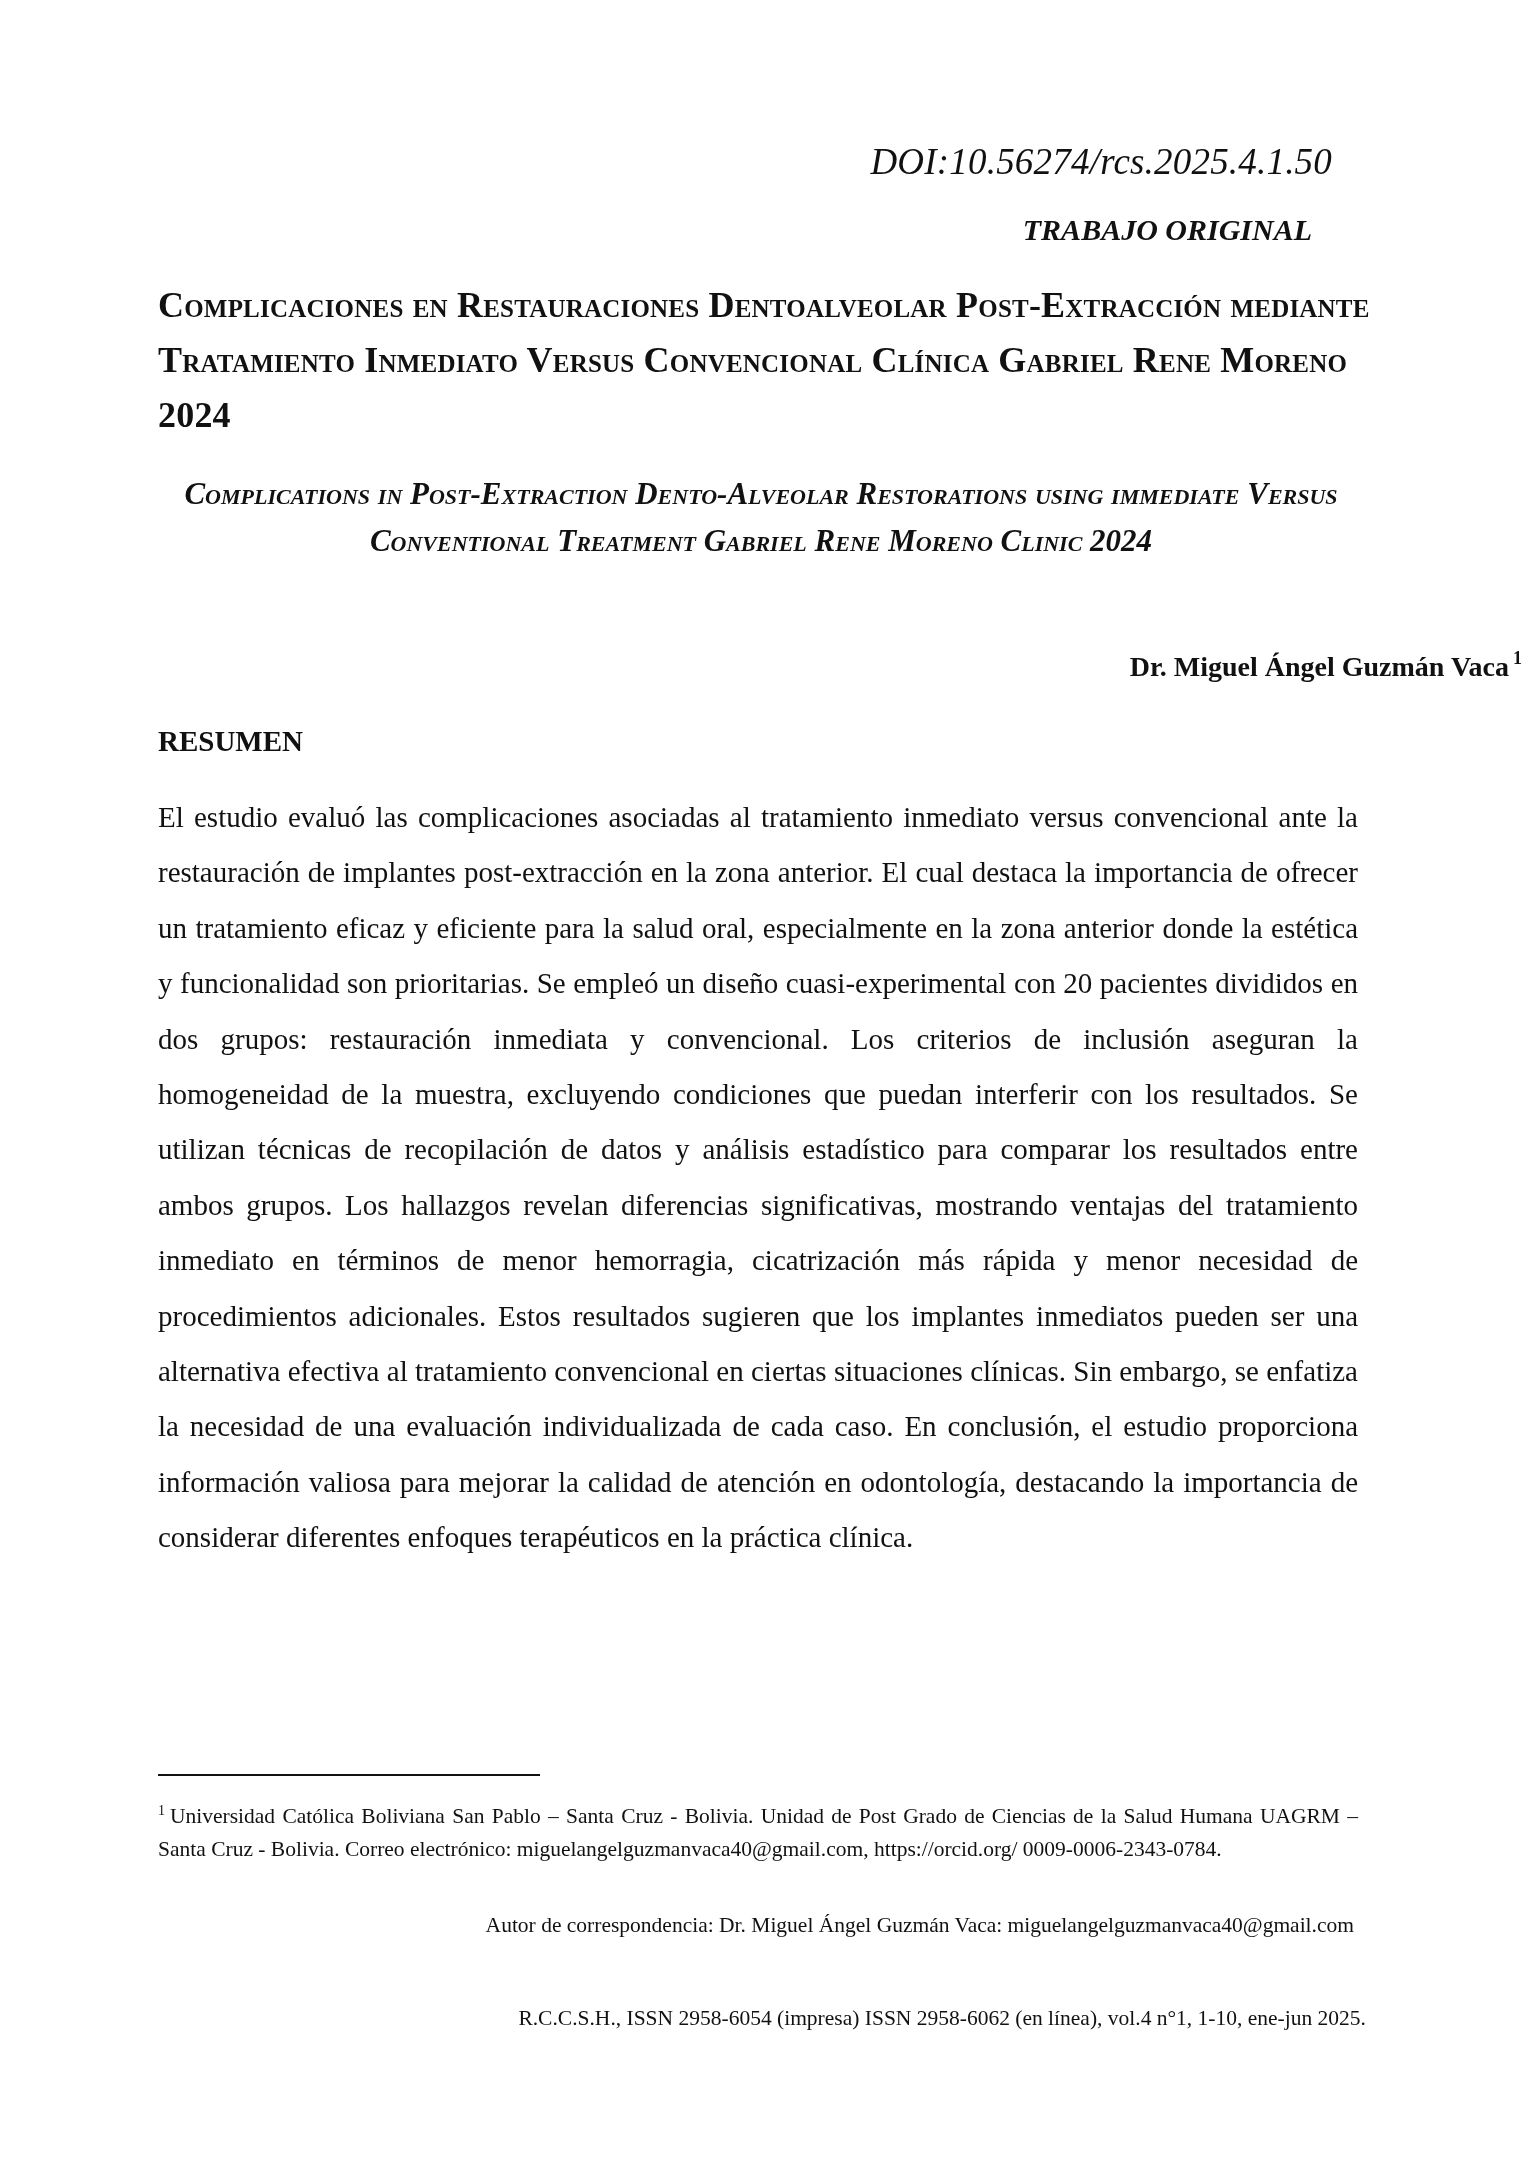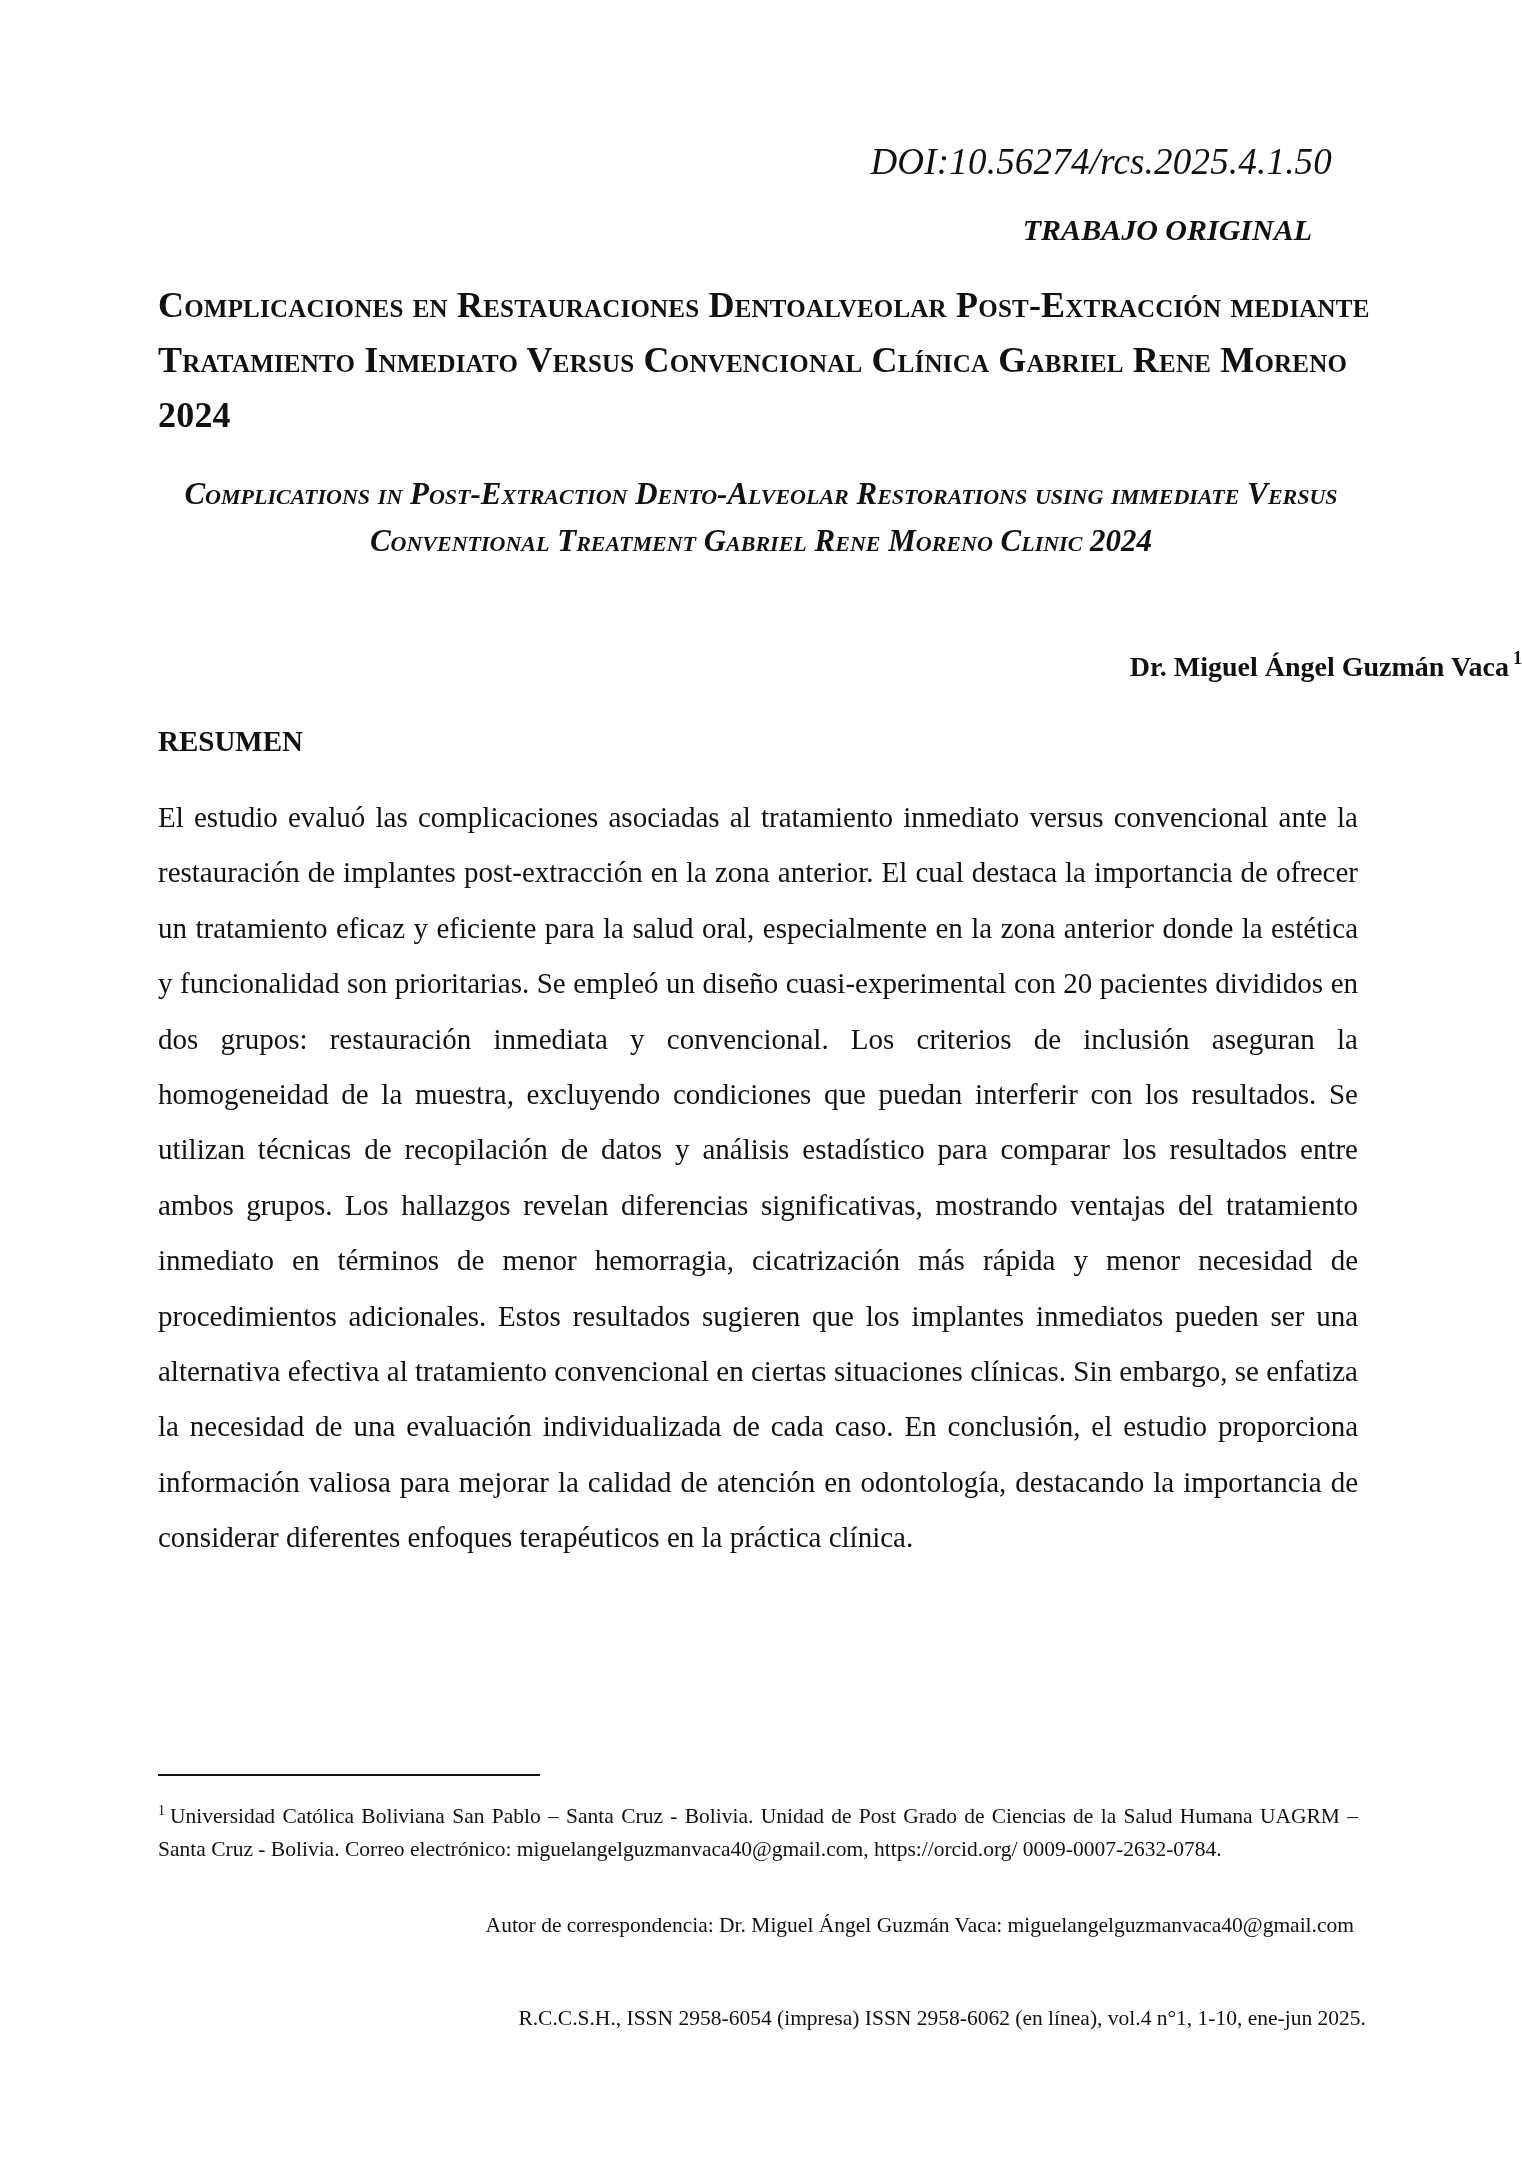--- a/index.html
+++ b/index.html
@@ -65,17 +65,17 @@
   <h2 class="title-en">Complications in Post-Extraction Dento-Alveolar Restorations using immediate Versus Conventional Treatment Gabriel Rene Moreno Clinic 2024</h2>
 
   <div class="author">
     <span>Dr. Miguel Ángel Guzmán Vaca</span><sup>1</sup>
   </div>
 
   <h3 class="section-heading">RESUMEN</h3>
   <p class="abstract">El estudio evaluó las complicaciones asociadas al tratamiento inmediato versus convencional ante la restauración de implantes post-extracción en la zona anterior. El cual destaca la importancia de ofrecer un tratamiento eficaz y eficiente para la salud oral, especialmente en la zona anterior donde la estética y funcionalidad son prioritarias. Se empleó un diseño cuasi-experimental con 20 pacientes divididos en dos grupos: restauración inmediata y convencional. Los criterios de inclusión aseguran la homogeneidad de la muestra, excluyendo condiciones que puedan interferir con los resultados. Se utilizan técnicas de recopilación de datos y análisis estadístico para comparar los resultados entre ambos grupos. Los hallazgos revelan diferencias significativas, mostrando ventajas del tratamiento inmediato en términos de menor hemorragia, cicatrización más rápida y menor necesidad de procedimientos adicionales. Estos resultados sugieren que los implantes inmediatos pueden ser una alternativa efectiva al tratamiento convencional en ciertas situaciones clínicas. Sin embargo, se enfatiza la necesidad de una evaluación individualizada de cada caso. En conclusión, el estudio proporciona información valiosa para mejorar la calidad de atención en odontología, destacando la importancia de considerar diferentes enfoques terapéuticos en la práctica clínica.</p>
 
   <div class="footnote-rule"></div>
-  <p class="footnote"><sup>1</sup><span>Universidad Católica Boliviana San Pablo – Santa Cruz - Bolivia. Unidad de Post Grado de Ciencias de la Salud Humana UAGRM – Santa Cruz - Bolivia. Correo electrónico: miguelangelguzmanvaca40@gmail.com, https://orcid.org/ 0009-0007-2632-0784.</span></p>
+  <p class="footnote"><sup>1</sup><span>Universidad Católica Boliviana San Pablo – Santa Cruz - Bolivia. Unidad de Post Grado de Ciencias de la Salud Humana UAGRM – Santa Cruz - Bolivia. Correo electrónico: miguelangelguzmanvaca40@gmail.com, https://orcid.org/ 0009-0006-2343-0784.</span></p>
 
   <div class="corresponding">Autor de correspondencia: Dr. Miguel Ángel Guzmán Vaca: miguelangelguzmanvaca40@gmail.com</div>
   <div class="citation">R.C.C.S.H., ISSN 2958-6054 (impresa) ISSN 2958-6062 (en línea), vol.4 n°1, 1-10, ene-jun 2025.</div>
 </div>
 
 </body></html>

